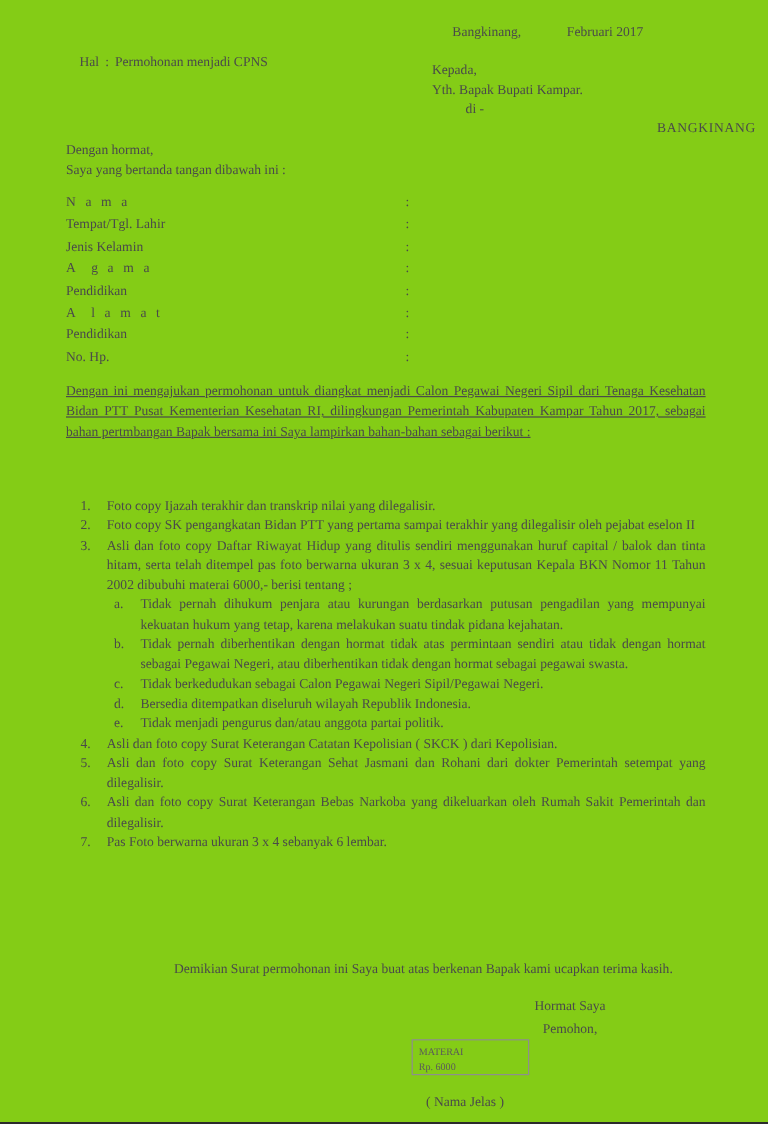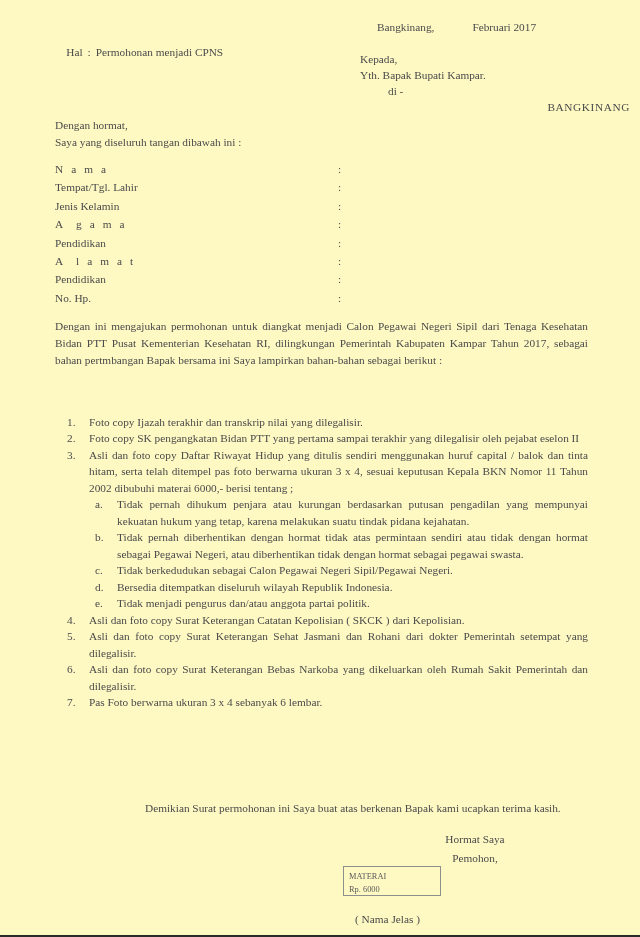--- a/index.html
+++ b/index.html
@@ -15,21 +15,21 @@
     overflow: hidden;
     font-family: "Liberation Serif", "DejaVu Serif", serif;
     color: #4a4a4a;
     font-size: 11.3px;
     line-height: 1.42;
   }
   .page {
     position: relative;
     width: 640px;
     height: 937px;
-    background: #fef9c3;
+    background: #84cc16;
     box-sizing: border-box;
   }
 
   
   .header-block {
     position: absolute;
     left: 360px;
     top: 3px;
     width: 270px;
   }
@@ -81,20 +81,21 @@
   .sp { letter-spacing: 2.6px; }
 
   
   .intro-para {
     position: absolute;
     left: 55px;
     top: 318px;
     width: 533px;
     text-align: justify;
     line-height: 1.52;
+    text-decoration: underline;
   }
 
   
   .req-list {
     position: absolute;
     left: 55px;
     top: 414px;
     width: 533px;
   }
   .li-row {
@@ -199,21 +200,21 @@
     <div class="hdr-line hdr-di">di -</div>
     <div class="hdr-line hdr-kota">BANGKINANG</div>
   </div>
 
   <div class="hal-row">
     <span class="hal-label">Hal</span><span class="hal-sep">:</span><span>Permohonan menjadi CPNS</span>
   </div>
 
   <div class="salutation">
     <div>Dengan hormat,</div>
-    <div>Saya yang diseluruh tangan dibawah ini  :</div>
+    <div>Saya yang bertanda tangan dibawah ini  :</div>
   </div>
 
   <div class="fields">
     <div class="field-row">
       <span class="field-label sp">N a m a</span>
       <span class="field-colon">:</span>
     </div>
     <div class="field-row">
       <span class="field-label">Tempat/Tgl. Lahir</span>
       <span class="field-colon">:</span>

